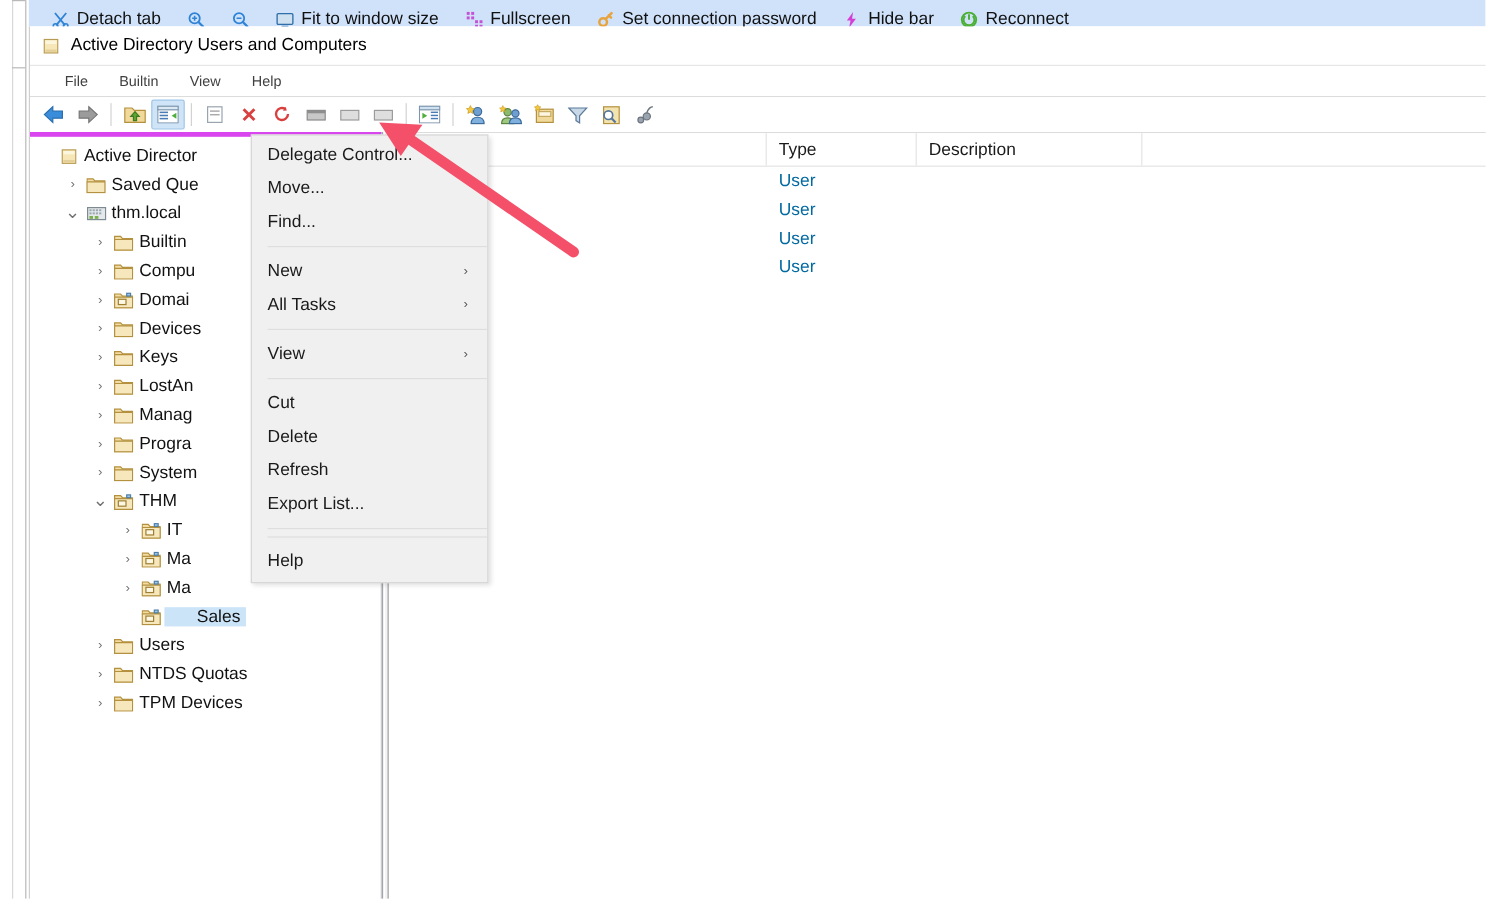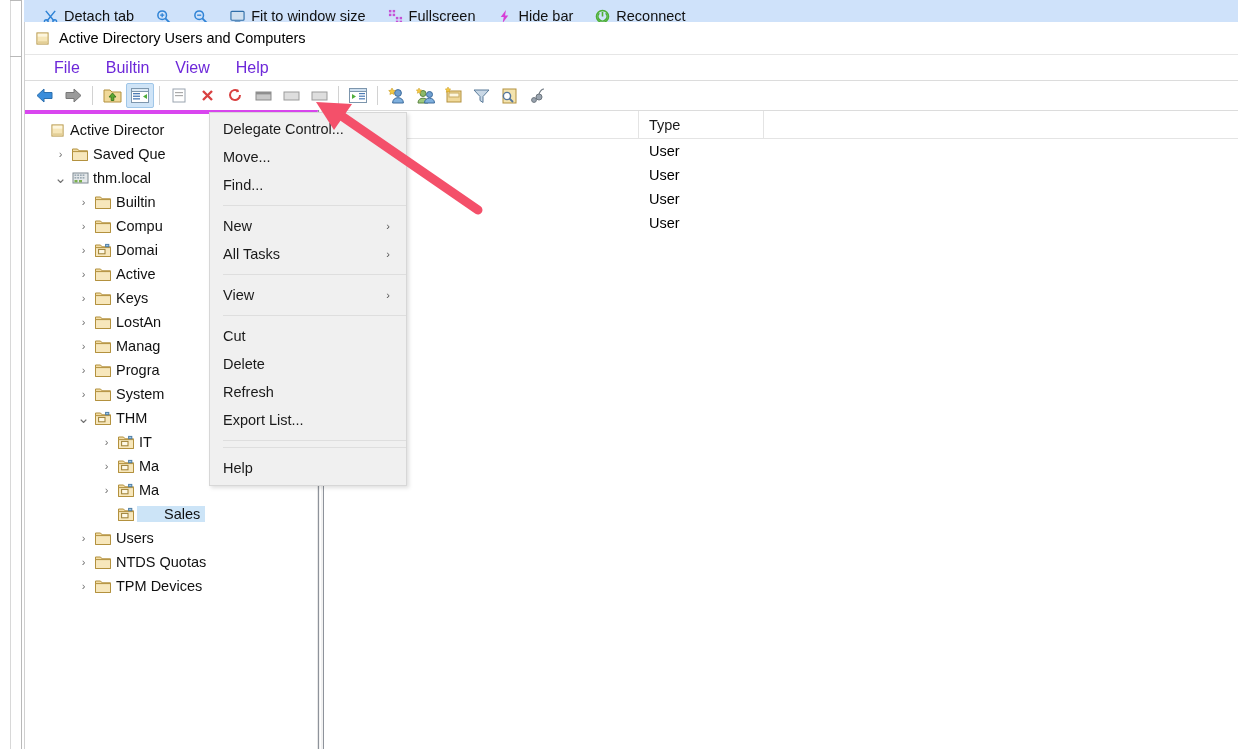--- a/index.html
+++ b/index.html
@@ -44,21 +44,21 @@
     height: 32px; display: flex; align-items: center; gap: 9px;
     padding-left: 10px; border-bottom: 1px solid #e6e6e6;
     font-size: 14.5px; color: #000;
   }
   .mmc-menubar {
     height: 25px; display: flex; align-items: center;
     padding-left: 16px; gap: 0px; border-bottom: 1px solid #dcdcdc;
     background: #fff;
   }
   .mmc-menubar .mi {
-    font-size: 16px; color: #6d28d9; padding: 2px 13px; cursor: default;
+    font-size: 12px; color: #404040; padding: 2px 13px; cursor: default;
   }
   .mmc-toolbar {
     height: 29px; display: flex; align-items: center; gap: 0px;
     padding-left: 6px; background: #fff; border-bottom: 1px solid #dcdcdc;
     position: relative;
   }
   .tb-btn {
     width: 28px; height: 25px; display: flex; align-items: center; justify-content: center;
   }
   .tb-btn.active { background: #cfe4f7; border: 1px solid #9fc6e8; border-radius: 2px; box-sizing: border-box;}
@@ -85,21 +85,21 @@
   .tnode .tico { width: 22px; display: flex; align-items: center; justify-content: center; }
   .tnode .tlbl { padding-left: 2px; padding-right: 5px; }
   .tnode.selected .tlbl { background: #cce4f7; padding-left: 27px; }
 
   
   .lv-header { display: flex; height: 27px; border-bottom: 1px solid #e4e4e4; background: #fff; }
   .lv-col {
     font-size: 14.5px; color: #1a1a1a; display: flex; align-items: center;
     padding-left: 10px; border-right: 1px solid #e4e4e4; box-sizing: border-box;
   }
-  .lv-row { display: flex; height: 24px; align-items: center; font-size: 14.5px; color: #000000; }
+  .lv-row { display: flex; height: 24px; align-items: center; font-size: 14.5px; color: #0369a1; }
   .lv-cell { padding-left: 10px; box-sizing: border-box; overflow: hidden; white-space: nowrap; }
 
   
   .ctx {
     position: absolute; left: 184px; top: 90px; width: 196px;
     background: #f0f0f0; border: 1px solid #d7d7d7;
     box-shadow: 2px 2px 4px rgba(0,0,0,0.13);
     padding: 2px 0 3px 0; font-size: 14.5px; color: #1a1a1a; z-index: 40;
   }
   .ctx-item {
@@ -170,20 +170,29 @@
                 <rect x="1" y="5" width="2.6" height="2.6"></rect>
                 <rect x="8.4" y="8.4" width="2.6" height="2.6"></rect>
                 <rect x="12.4" y="8.4" width="2.6" height="2.6"></rect>
                 <rect x="12.4" y="12.4" width="2.6" height="2.6"></rect>
                 <rect x="8.4" y="12.4" width="2.6" height="2.6"></rect>
                 <rect x="5" y="5" width="2.6" height="2.6"></rect>
               </g>
             </svg>
           </span>
           <span>Fullscreen</span>
+        </div>
+        <div class="rb-item">
+          <span class="rb-icon">
+            <svg width="15" height="15" viewBox="0 0 16 16">
+              <path d="M13.5 2 L9 6.5 M11 4 L13 6" stroke="#e8a33d" stroke-width="2.2" fill="none" stroke-linecap="round"></path>
+              <circle cx="6" cy="10" r="3.4" fill="none" stroke="#e8a33d" stroke-width="2.2"></circle>
+            </svg>
+          </span>
+          <span>Set connection password</span>
         </div>
         <div class="rb-item">
           <span class="rb-icon">
             <svg width="15" height="15" viewBox="0 0 16 16">
               <path d="M9.5 1 L4 8.6 h3.2 L6 15 L12 7 H8.6 z" fill="#d63fd6"></path>
             </svg>
           </span>
           <span>Hide bar</span>
         </div>
         <div class="rb-item">
@@ -416,21 +425,21 @@
               <span class="tlbl">Domai</span>
             </div>
             <div class="tnode" style="padding-left: 50px;">
               <span class="exp">›</span>
               <span class="tico">
                 <svg width="16" height="14" viewBox="0 0 16 14">
                   <path d="M0.5 2 h5 l1.6 1.8 h8.4 v9.7 h-15 z" fill="#f2dca4" stroke="#b3913e"></path>
                   <path d="M0.5 4.6 h15 v8.9 h-15 z" fill="#f7e7bc" stroke="#b3913e"></path>
                 </svg>
               </span>
-              <span class="tlbl">Active</span>
+              <span class="tlbl">Devices</span>
             </div>
             <div class="tnode" style="padding-left: 50px;">
               <span class="exp">›</span>
               <span class="tico">
                 <svg width="16" height="14" viewBox="0 0 16 14">
                   <path d="M0.5 2 h5 l1.6 1.8 h8.4 v9.7 h-15 z" fill="#f2dca4" stroke="#b3913e"></path>
                   <path d="M0.5 4.6 h15 v8.9 h-15 z" fill="#f7e7bc" stroke="#b3913e"></path>
                 </svg>
               </span>
               <span class="tlbl">Keys</span>
@@ -565,20 +574,21 @@
               </span>
               <span class="tlbl">TPM Devices</span>
             </div>
           </div>
       </div>
       <div class="splitter"></div>
       <div class="list-pane">
         <div class="lv-header" id="lv-header">
             <div class="lv-col" style="width: 315px;"></div>
             <div class="lv-col" style="width: 125px;">Type</div>
+            <div class="lv-col" style="width: 188px;">Description</div>
           </div>
         <div id="lv-body">
             <div class="lv-row">
               <div class="lv-cell" style="width: 315px;">stine</div>
               <div class="lv-cell" style="width: 125px;">User</div>
               <div class="lv-cell" style="width: 188px;"></div>
             </div>
             <div class="lv-row">
               <div class="lv-cell" style="width: 315px;">ert</div>
               <div class="lv-cell" style="width: 125px;">User</div>

